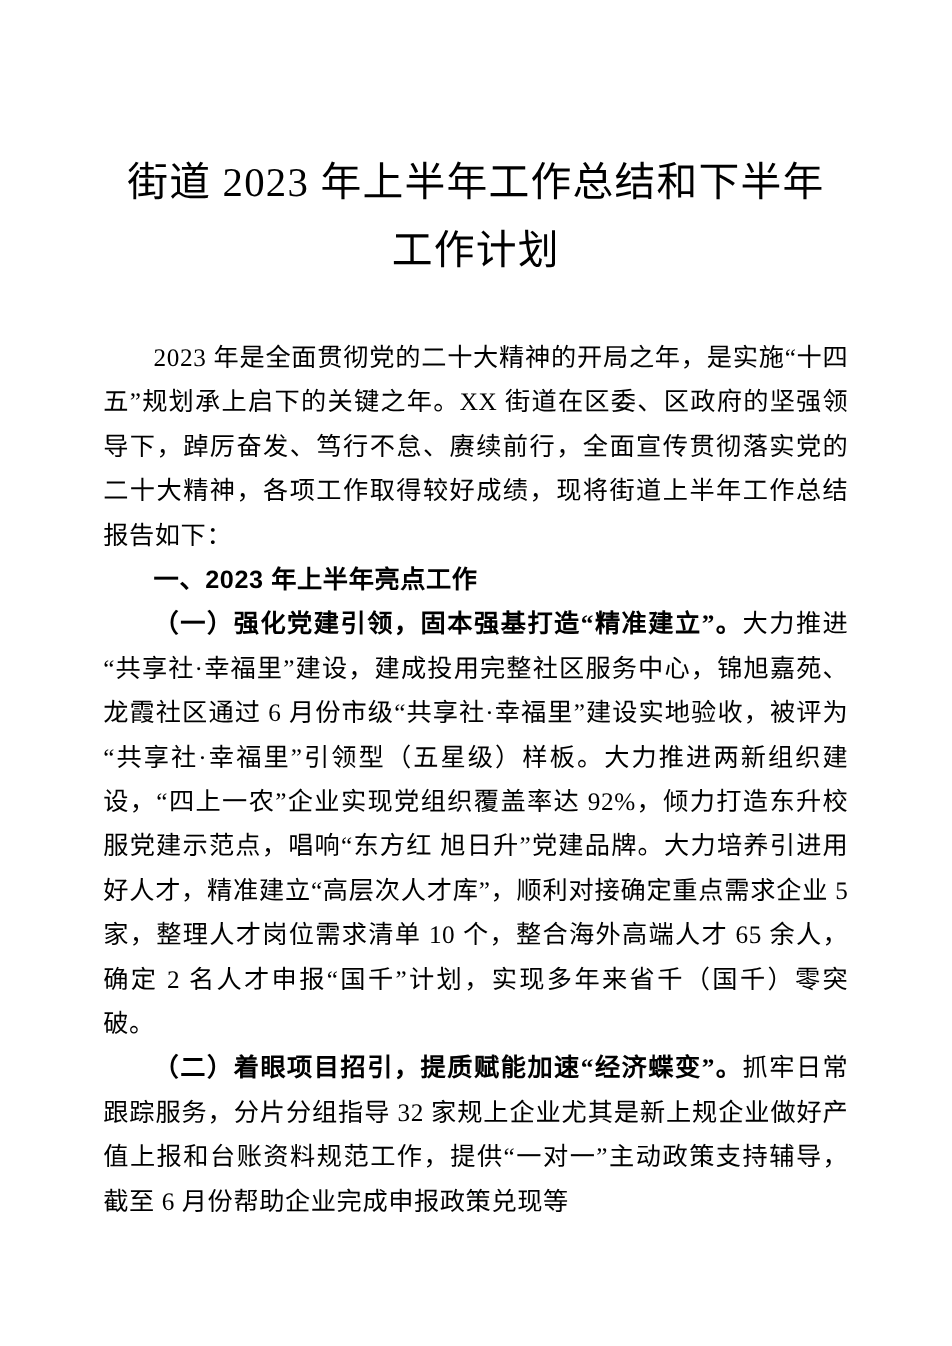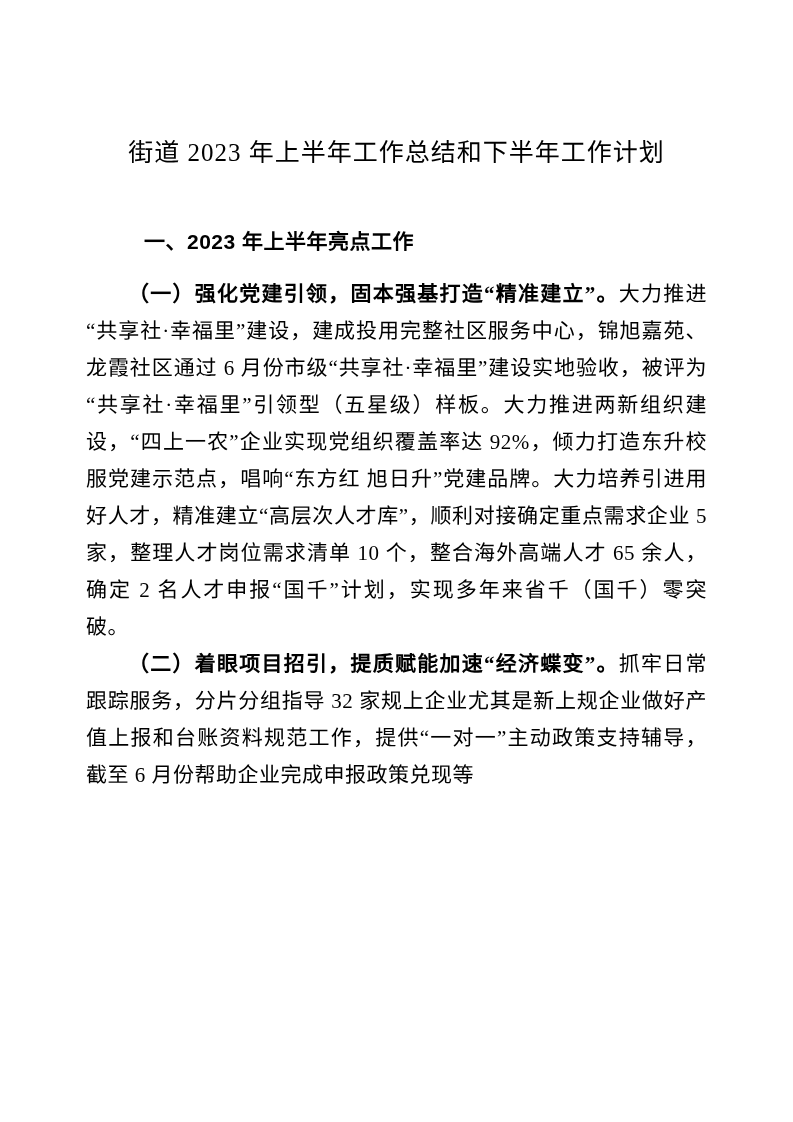--- a/index.html
+++ b/index.html
@@ -16,57 +16,58 @@
     overflow: hidden;
     color: #000000;
     font-family: "Liberation Serif", "DejaVu Serif", serif;
   }
   .content {
     padding: 124px 86px 0 86px;
   }
   .doc-title {
     margin: 0 auto 42px auto;
     max-width: 604px;
-    font-size: 25px;
+    font-size: 34px;
     line-height: 57px;
     font-weight: normal;
     text-align: center;
     letter-spacing: 1px;
     font-family: "Liberation Serif", "DejaVu Serif", serif;
   }
   .para {
     margin: 0;
     font-size: 21px;
     line-height: 37px;
     text-align: justify;
     text-indent: 2em;
     letter-spacing: 0.5px;
     font-family: "Liberation Serif", "DejaVu Serif", serif;
   }
   .section-heading {
-    margin: 16px;
+    margin: 0;
     font-size: 21px;
     line-height: 37px;
     font-weight: bold;
     text-indent: 2em;
     letter-spacing: 0.5px;
     text-align: justify;
     font-family: "Liberation Sans", "DejaVu Sans", sans-serif;
   }
   .lead {
     font-weight: bold;
   }
 </style>
 </head>
 <body>
 
 <div class="page">
   <div class="content">
     <h1 class="doc-title">街道 2023 年上半年工作总结和下半年工作计划</h1>
 
+    <p class="para">2023 年是全面贯彻党的二十大精神的开局之年，是实施“十四五”规划承上启下的关键之年。XX 街道在区委、区政府的坚强领导下，踔厉奋发、笃行不怠、赓续前行，全面宣传贯彻落实党的二十大精神，各项工作取得较好成绩，现将街道上半年工作总结报告如下：</p>
 
     <h2 class="section-heading">一、2023 年上半年亮点工作</h2>
 
     <p class="para"><strong class="lead">（一）强化党建引领，固本强基打造“精准建立”。</strong><span>大力推进“共享社·幸福里”建设，建成投用完整社区服务中心，锦旭嘉苑、龙霞社区通过 6 月份市级“共享社·幸福里”建设实地验收，被评为“共享社·幸福里”引领型（五星级）样板。大力推进两新组织建设，“四上一农”企业实现党组织覆盖率达 92%，倾力打造东升校服党建示范点，唱响“东方红 旭日升”党建品牌。大力培养引进用好人才，精准建立“高层次人才库”，顺利对接确定重点需求企业 5 家，整理人才岗位需求清单 10 个，整合海外高端人才 65 余人，确定 2 名人才申报“国千”计划，实现多年来省千（国千）零突破。</span></p>
 
     <p class="para"><strong class="lead">（二）着眼项目招引，提质赋能加速“经济蝶变”。</strong><span>抓牢日常跟踪服务，分片分组指导 32 家规上企业尤其是新上规企业做好产值上报和台账资料规范工作，提供“一对一”主动政策支持辅导，截至 6 月份帮助企业完成申报政策兑现等</span></p>
   </div>
 </div>
 
 </body></html>

